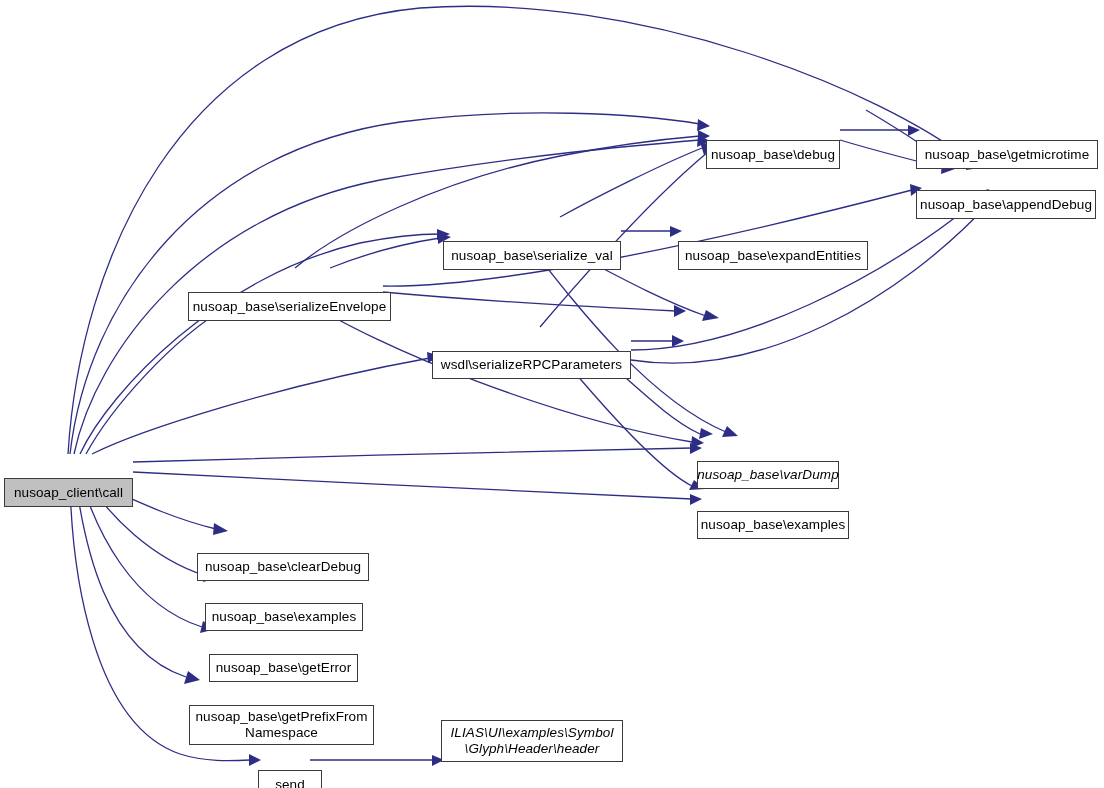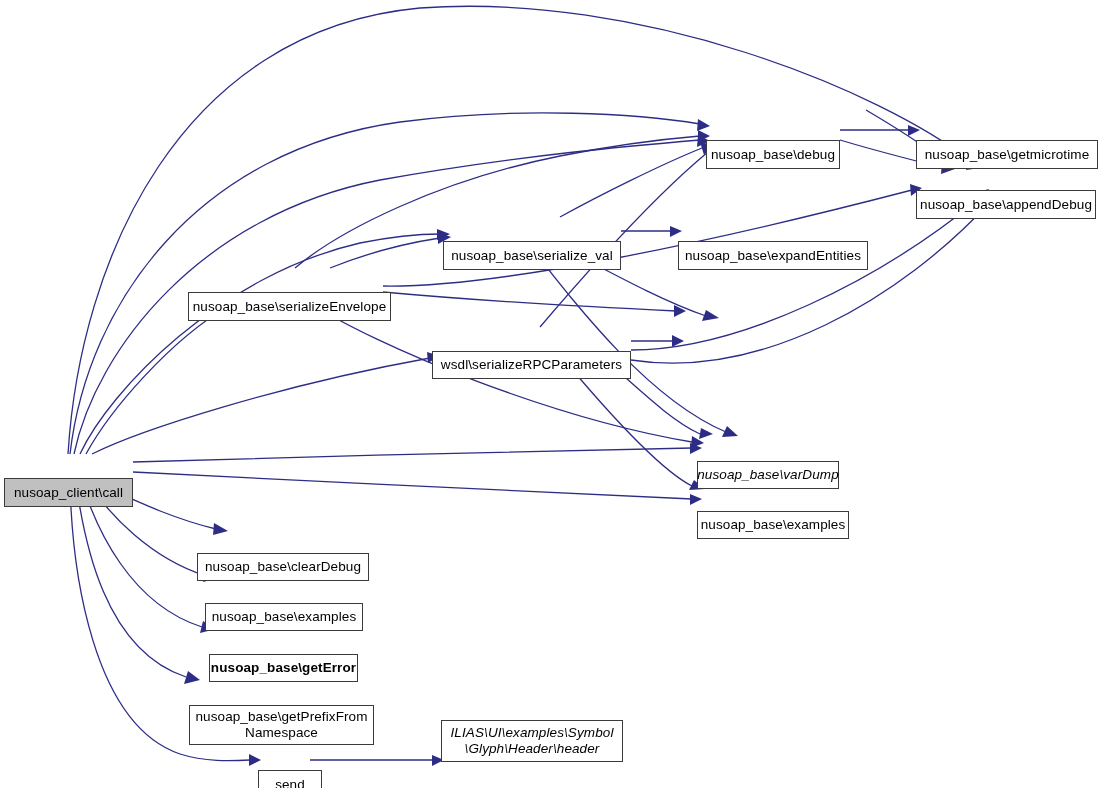--- a/index.html
+++ b/index.html
@@ -161,21 +161,21 @@
   </div>
 
   <div class="nodebox" style="left:197px;top:529px;width:172px;height:28px;">
     <span>nusoap_base\clearDebug</span>
   </div>
 
   <div class="nodebox" style="left:205px;top:579px;width:158px;height:28px;">
     <span>nusoap_base\examples</span>
   </div>
 
-  <div class="nodebox" style="left:209px;top:630px;width:149px;height:28px;font-weight:bold;">
+  <div class="nodebox" style="left:209px;top:630px;width:149px;height:28px;">
     <span>nusoap_base\getError</span>
   </div>
 
   <div class="nodebox" style="left:189px;top:681px;width:185px;height:40px;">
     <span>nusoap_base\getPrefixFrom
 Namespace</span>
   </div>
 
   <div class="nodebox" style="left:258px;top:746px;width:64px;height:29px;">
     <span>send</span>

